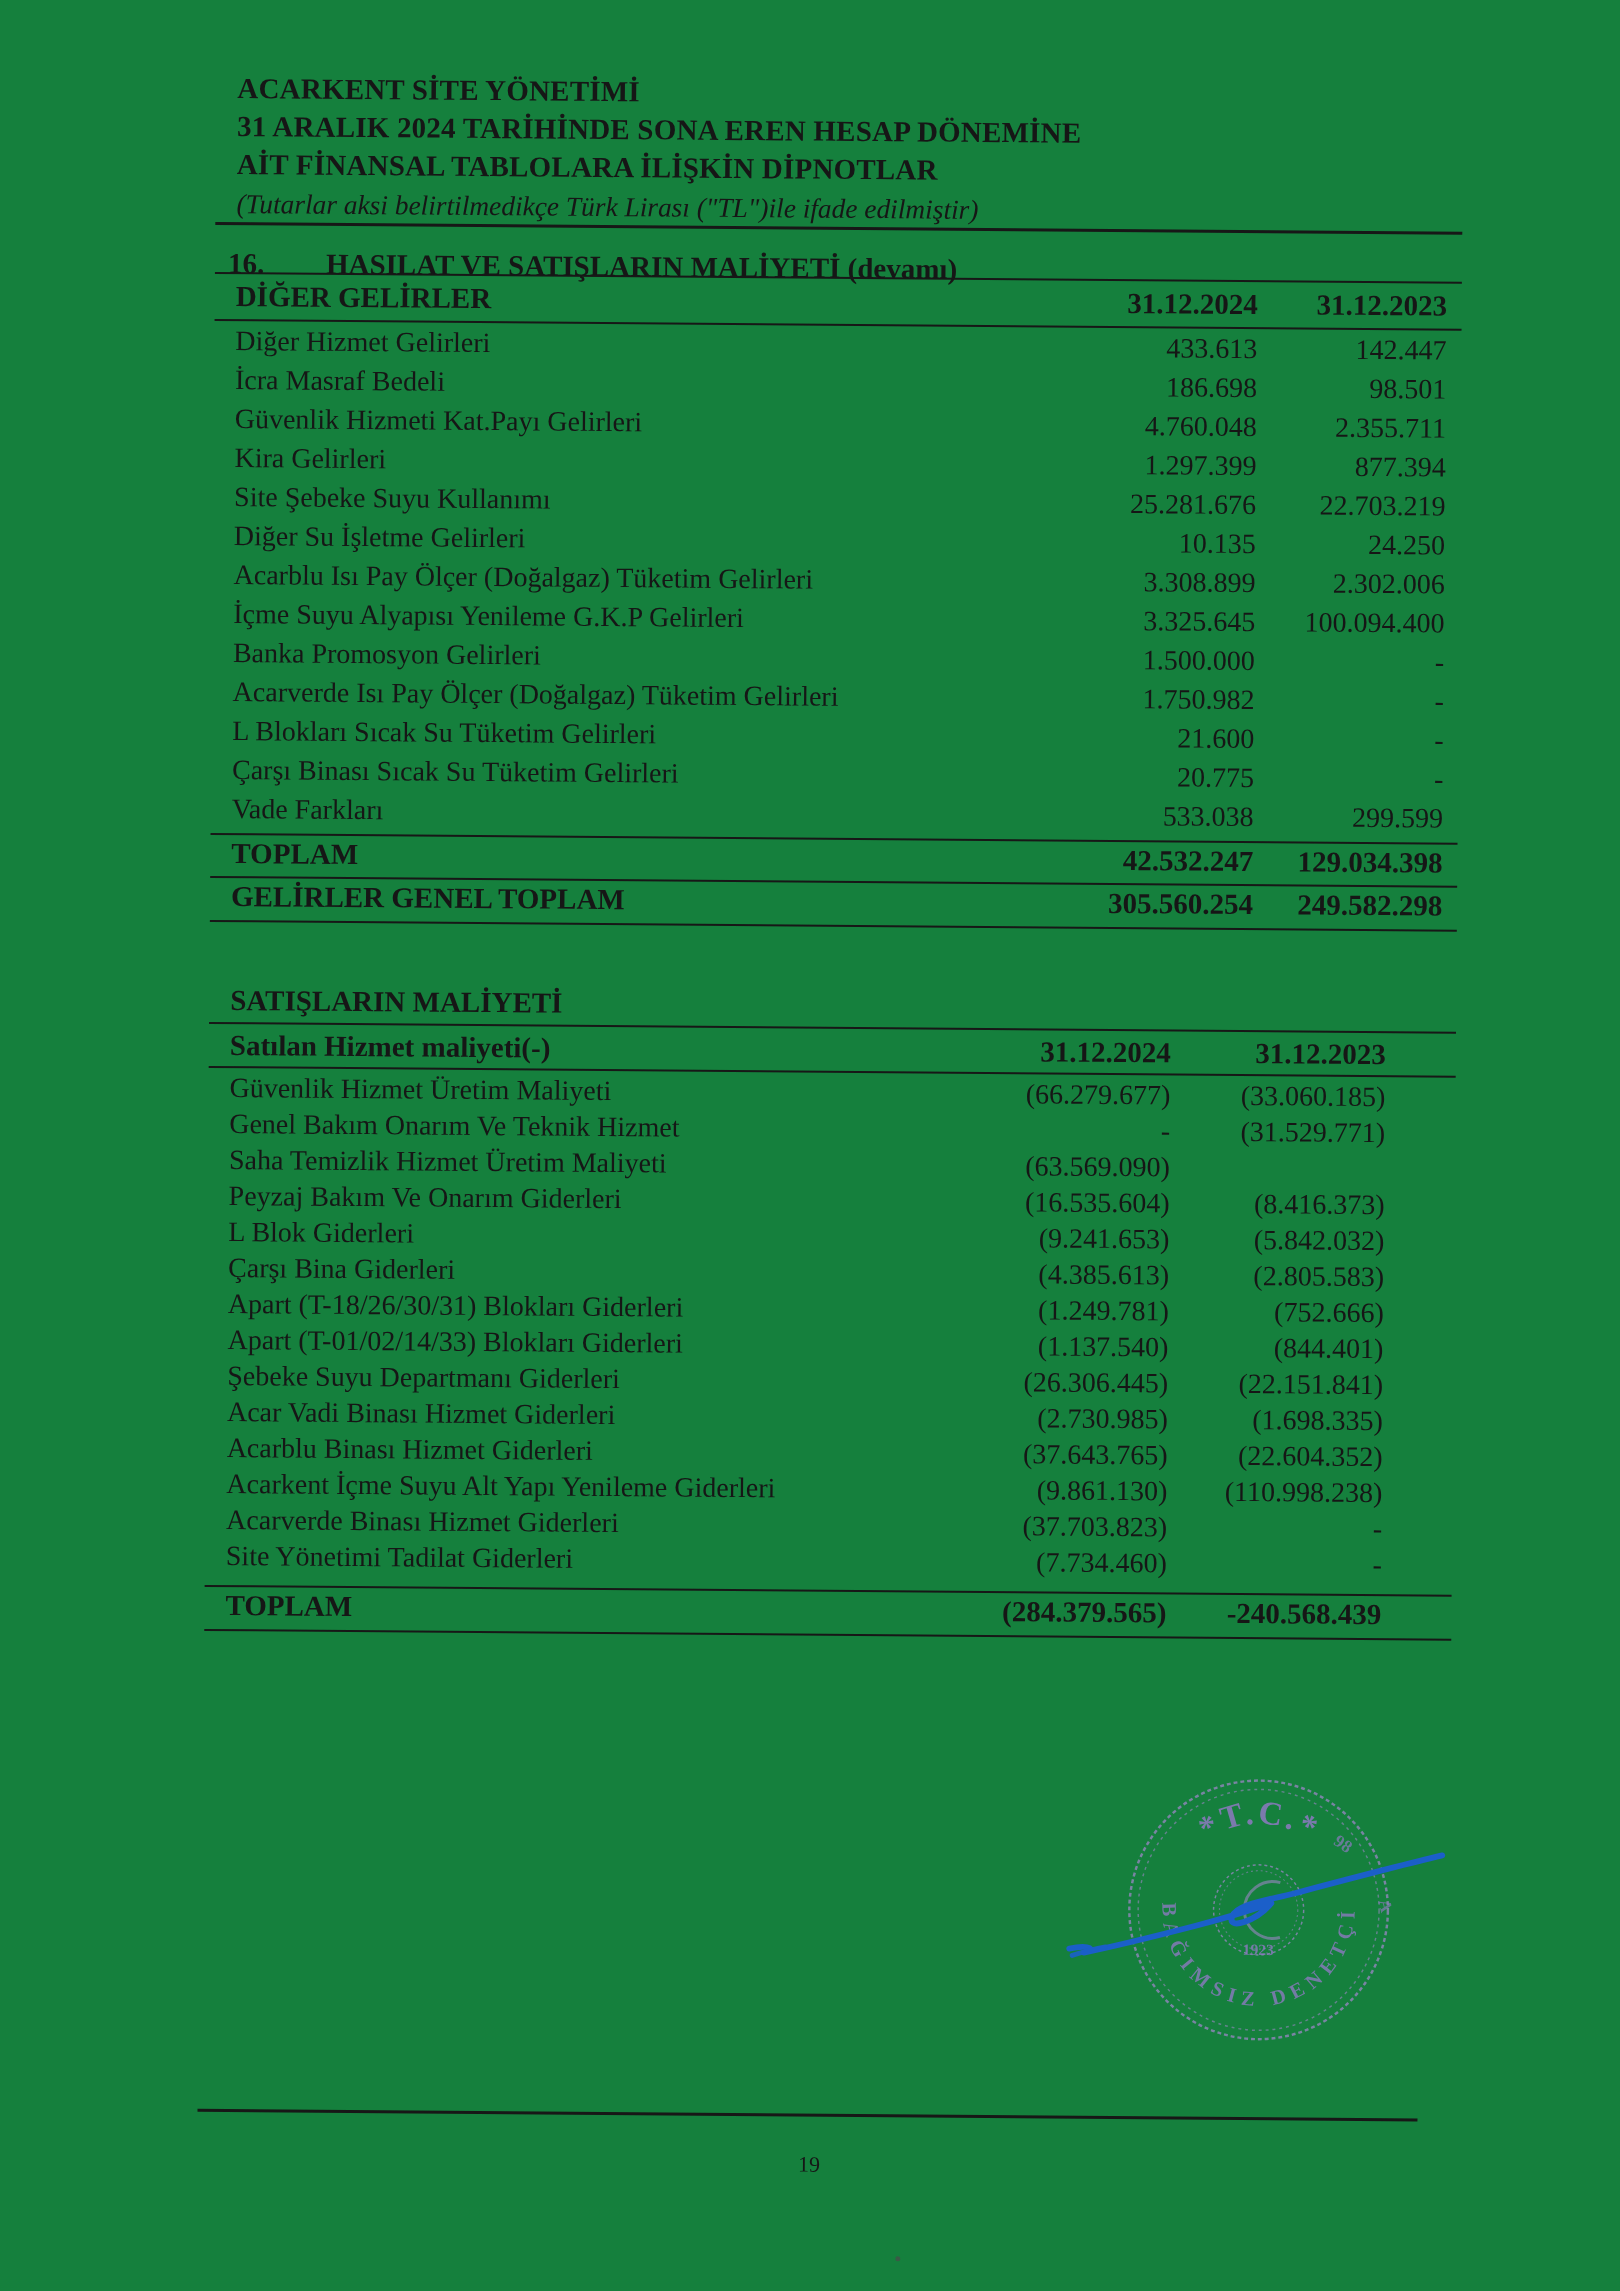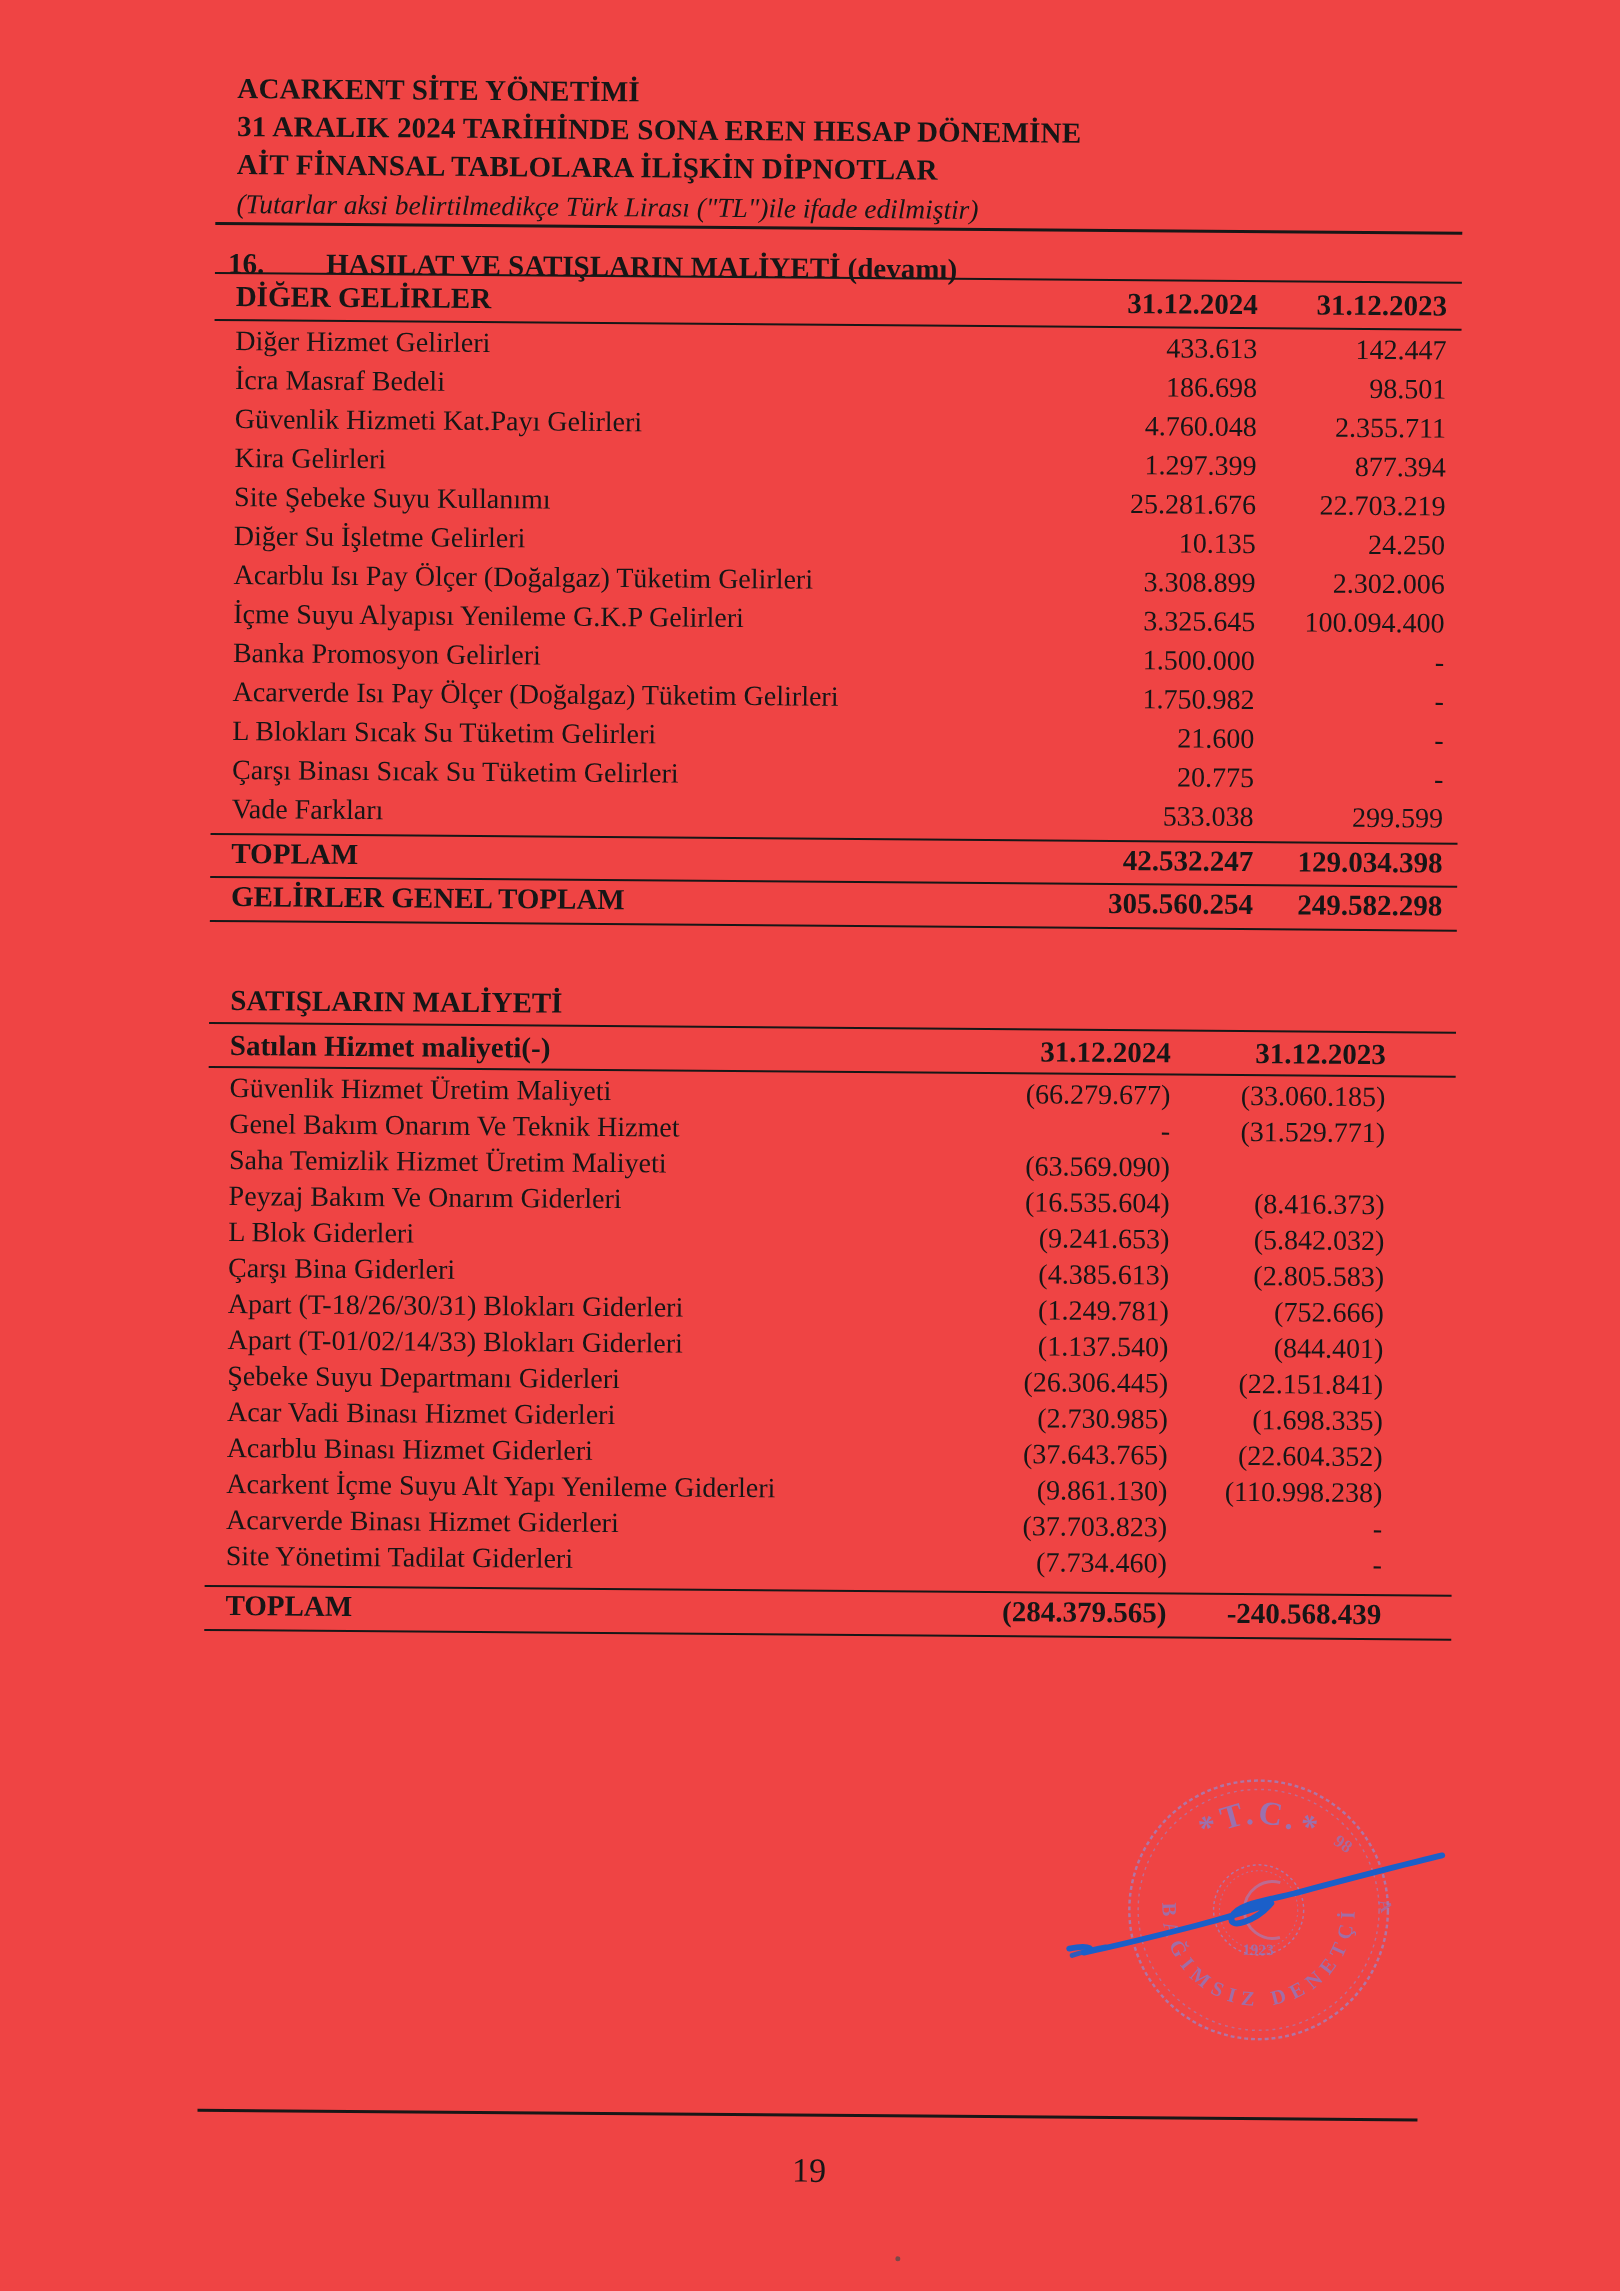--- a/index.html
+++ b/index.html
@@ -1,17 +1,17 @@
 <!DOCTYPE html>
 <html><head>
 <meta charset="utf-8">
 <style>
   html,body{margin:0;padding:0;background:#ffffff;}
   .sheet{
-    position:relative;width:1620px;height:2292px;background:#ef4444;overflow:hidden;
+    position:relative;width:1620px;height:2292px;background:#15803d;overflow:hidden;
     font-family:"Liberation Serif","DejaVu Serif",serif;color:#161616;
   }
   .tilt{position:absolute;inset:0;transform:rotate(0.45deg);transform-origin:225px 392px;}
   .rule{position:absolute;left:214px;width:1247px;height:2.9px;background:#171717;}
   .rule.thin{height:2px;}
 
   
   .doc-header{position:absolute;left:235px;top:69px;line-height:38px;}
   .doc-header .hb{font-weight:bold;font-size:29px;letter-spacing:0.2px;}
   .doc-header .hi{font-style:italic;font-size:27.4px;margin-top:2px;}
@@ -31,21 +31,21 @@
   
   .c1a{right:203px;} .c2a{right:13.7px;}
   
   .c1b{right:284px;} .c2b{right:69px;}
 
   
   .t2-title{position:absolute;left:235px;top:984px;font-weight:bold;font-size:29px;}
 
   
   .footer-rule{position:absolute;left:211px;top:2109px;width:1220px;height:2.9px;background:#171717;}
-  .page-num{position:absolute;left:774px;top:2147px;width:98px;text-align:center;font-size:34px;}
+  .page-num{position:absolute;left:774px;top:2147px;width:98px;text-align:center;font-size:22px;}
   .speck{position:absolute;left:910px;top:2251px;width:4.9px;height:4.9px;border-radius:50%;background:#4a4a4a;opacity:.7;}
 
   .stamp-wrap{position:absolute;left:1045px;top:1745px;width:451px;height:333px;}
 </style>
 </head>
 <body>
 
 <div class="sheet">
   <div class="tilt">
 

